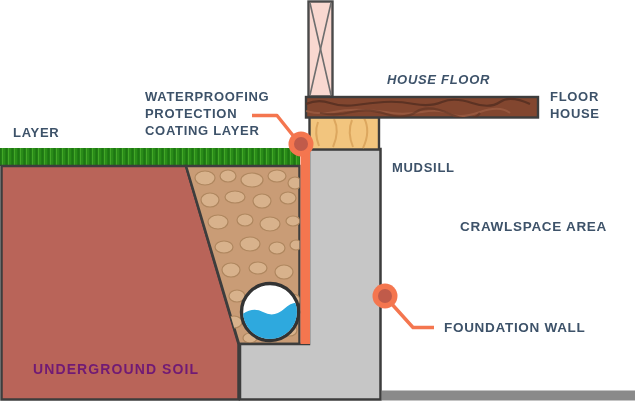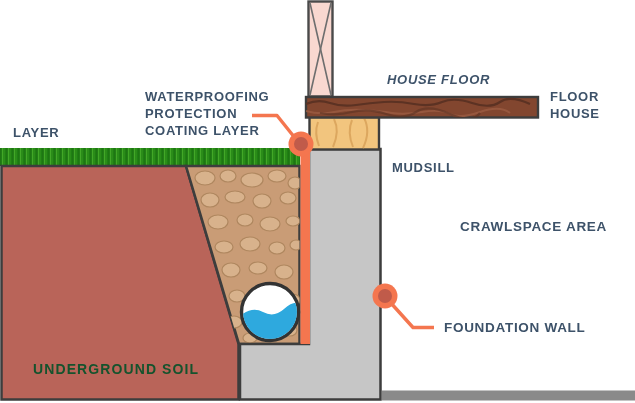--- a/index.html
+++ b/index.html
@@ -24,21 +24,21 @@
   .joist-tex-dark{stroke:#5C3223;stroke-width:2.2;fill:none;}
   .joist-tex-light{stroke:#9A5B41;stroke-width:2;fill:none;opacity:.85;}
   .mudsill{fill:var(--mudsill-tan,#F2C57E);stroke:var(--outline-dark,#3D3D3D);stroke-width:2.4;}
   .grain{stroke:#DCA75F;stroke-width:2;fill:none;}
   .stud{fill:var(--stud-pink,#F9D8D0);stroke:#4A4A4A;stroke-width:2.4;}
   .brace{stroke:#6E6E6E;stroke-width:1.6;}
 
   .label{position:absolute;font-weight:bold;color:var(--label-text,#3D5269);
          font-size:13px;letter-spacing:.7px;white-space:nowrap;line-height:17px;}
   .label.big{font-size:13.5px;}
-  .label.white{color:#14532d;font-size:14px;letter-spacing:1.1px;}
+  .label.white{color:#701a75;font-size:14px;letter-spacing:1.1px;}
 </style>
 </head>
 <body>
 
 <div class="stage">
   <svg width="635" height="403" viewBox="0 0 635 403">
     <defs>
       <pattern id="grassPat" width="6" height="18" patternUnits="userSpaceOnUse">
         <rect width="6" height="18" fill="#28871B"></rect>
         <rect x="0" width="1.5" height="18" fill="#1E7612"></rect>

